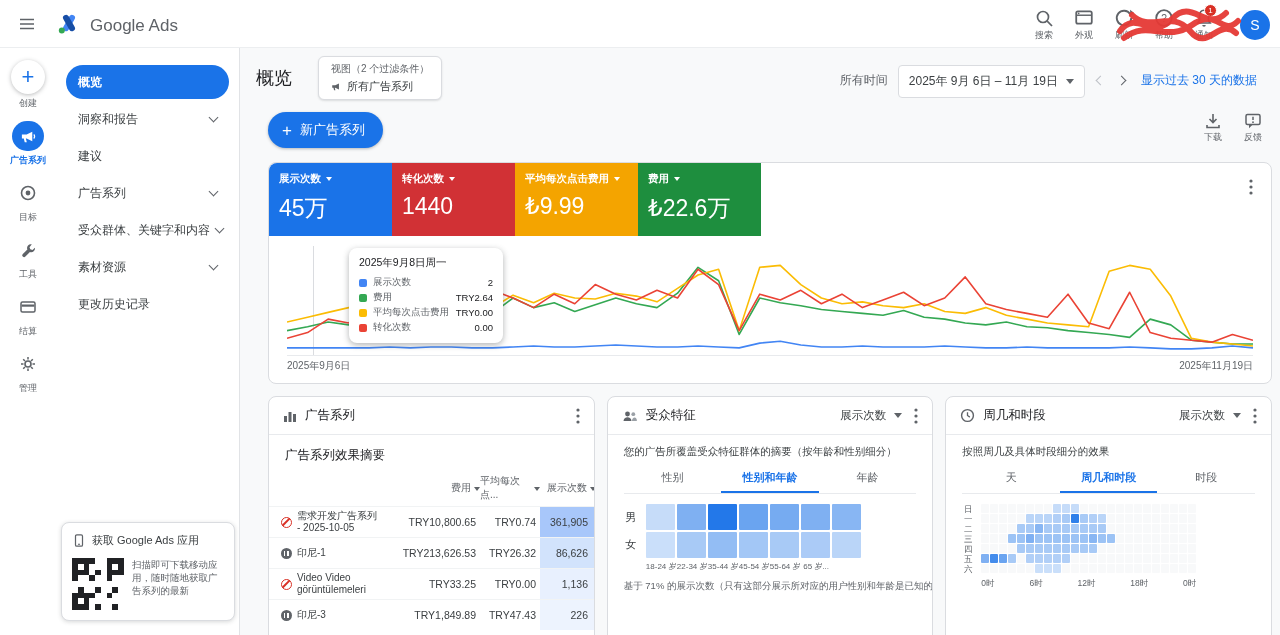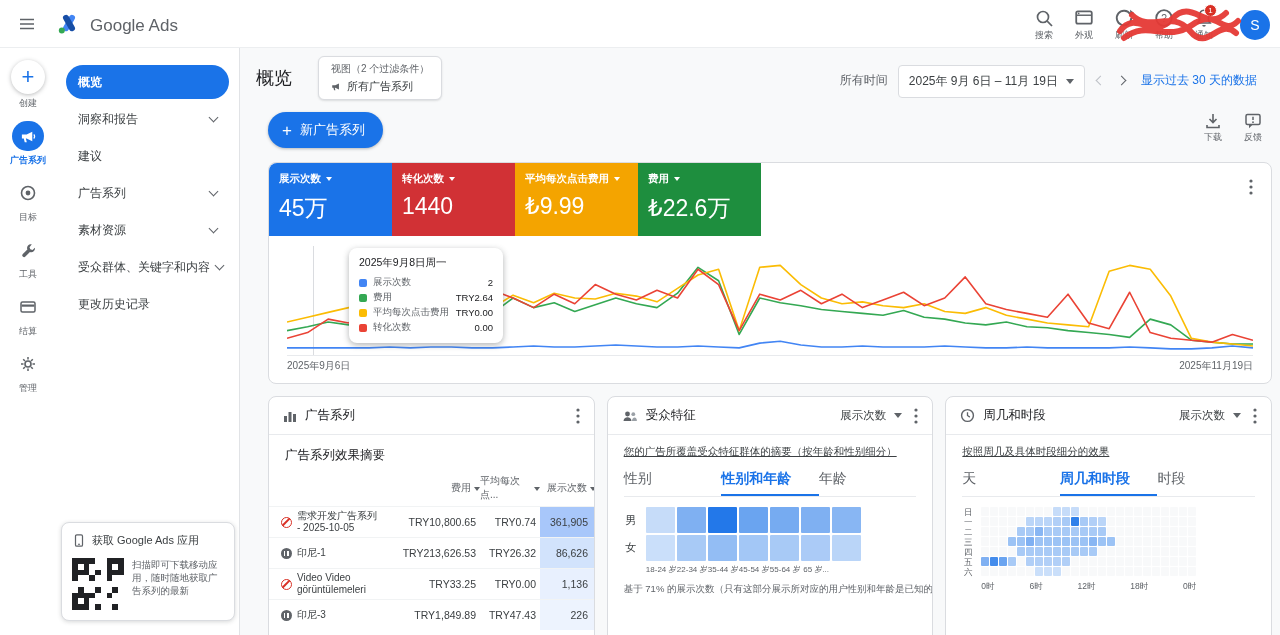--- a/index.html
+++ b/index.html
@@ -124,23 +124,23 @@
   .cell-imp{width:56px;flex:none;align-self:stretch;display:flex;align-items:center;justify-content:flex-end;padding-right:8px;}
   .status{width:11px;height:11px;border-radius:50%;flex:none;position:relative;}
   .status.removed{border:1.5px solid #d93025;}
   .status.removed::after{content:"";position:absolute;left:-1px;top:3.2px;width:10px;height:1.5px;background:#d93025;transform:rotate(-45deg);}
   .status.paused{background:#5f6368;}
   .status.paused::after{content:"";position:absolute;left:3px;top:3px;width:5px;height:5px;
     background:linear-gradient(90deg,#fff 0 1.5px,transparent 1.5px 3.5px,#fff 3.5px 5px);}
   .card-footer{margin-top:auto;display:flex;align-items:center;justify-content:space-between;padding:10px 16px 12px;flex:none;}
   .flink{font-size:12px;color:#1a73e8;cursor:pointer;}
 
-  .card-desc{padding:10px 16px 2px;font-size:10.5px;color:#3c4043;white-space:nowrap;overflow:hidden;text-decoration:underline;}
+  .card-desc{padding:10px 16px 2px;font-size:10.5px;color:#3c4043;white-space:nowrap;overflow:hidden;}
   .tabs{display:flex;margin:2px 16px 0;border-bottom:1px solid #e8eaed;}
-  .tab{flex:1;font-size:14px;color:#5f6368;padding:7px 0 6px;cursor:pointer;
+  .tab{flex:1;text-align:center;font-size:11px;color:#5f6368;padding:7px 0 6px;cursor:pointer;
     border-bottom:2px solid transparent;white-space:nowrap;}
   .tab.active{color:#1a73e8;border-bottom-color:#1a73e8;font-weight:bold;}
   .demo-wrap{display:flex;gap:8px;padding:10px 16px 0;}
   .demo-rlabels{display:flex;flex-direction:column;justify-content:space-around;font-size:11px;color:#3c4043;width:14px;text-align:center;}
   .demo-grid{display:grid;grid-template-columns:repeat(7,29px);grid-auto-rows:26px;gap:2px;}
   .demo-cell{border-radius:1px;}
   .demo-clabels{display:flex;margin:3px 0 0 38px;}
   .demo-clabels span{width:31px;text-align:center;font-size:8px;color:#5f6368;white-space:nowrap;overflow:hidden;}
   .card-note{display:flex;align-items:center;gap:4px;padding:8px 16px 0;font-size:9.5px;color:#5f6368;
     white-space:nowrap;overflow:hidden;}
@@ -290,25 +290,25 @@
         <span class="chev"></span>
       </div>
     <div class="nav-item">
         <span>建议</span>
       </div>
     <div class="nav-item">
         <span>广告系列</span>
         <span class="chev"></span>
       </div>
     <div class="nav-item">
+        <span>受众群体、关键字和内容</span>
+        <span class="chev"></span>
+      </div>
+    <div class="nav-item">
         <span>素材资源</span>
-        <span class="chev"></span>
-      </div>
-    <div class="nav-item">
-        <span>受众群体、关键字和内容</span>
         <span class="chev"></span>
       </div>
     <div class="nav-item">
         <span>更改历史记录</span>
       </div>
 
     <div class="app-card">
       <div class="app-card-title">
         <span>
           <svg width="14" height="15" viewBox="0 0 16 16">

